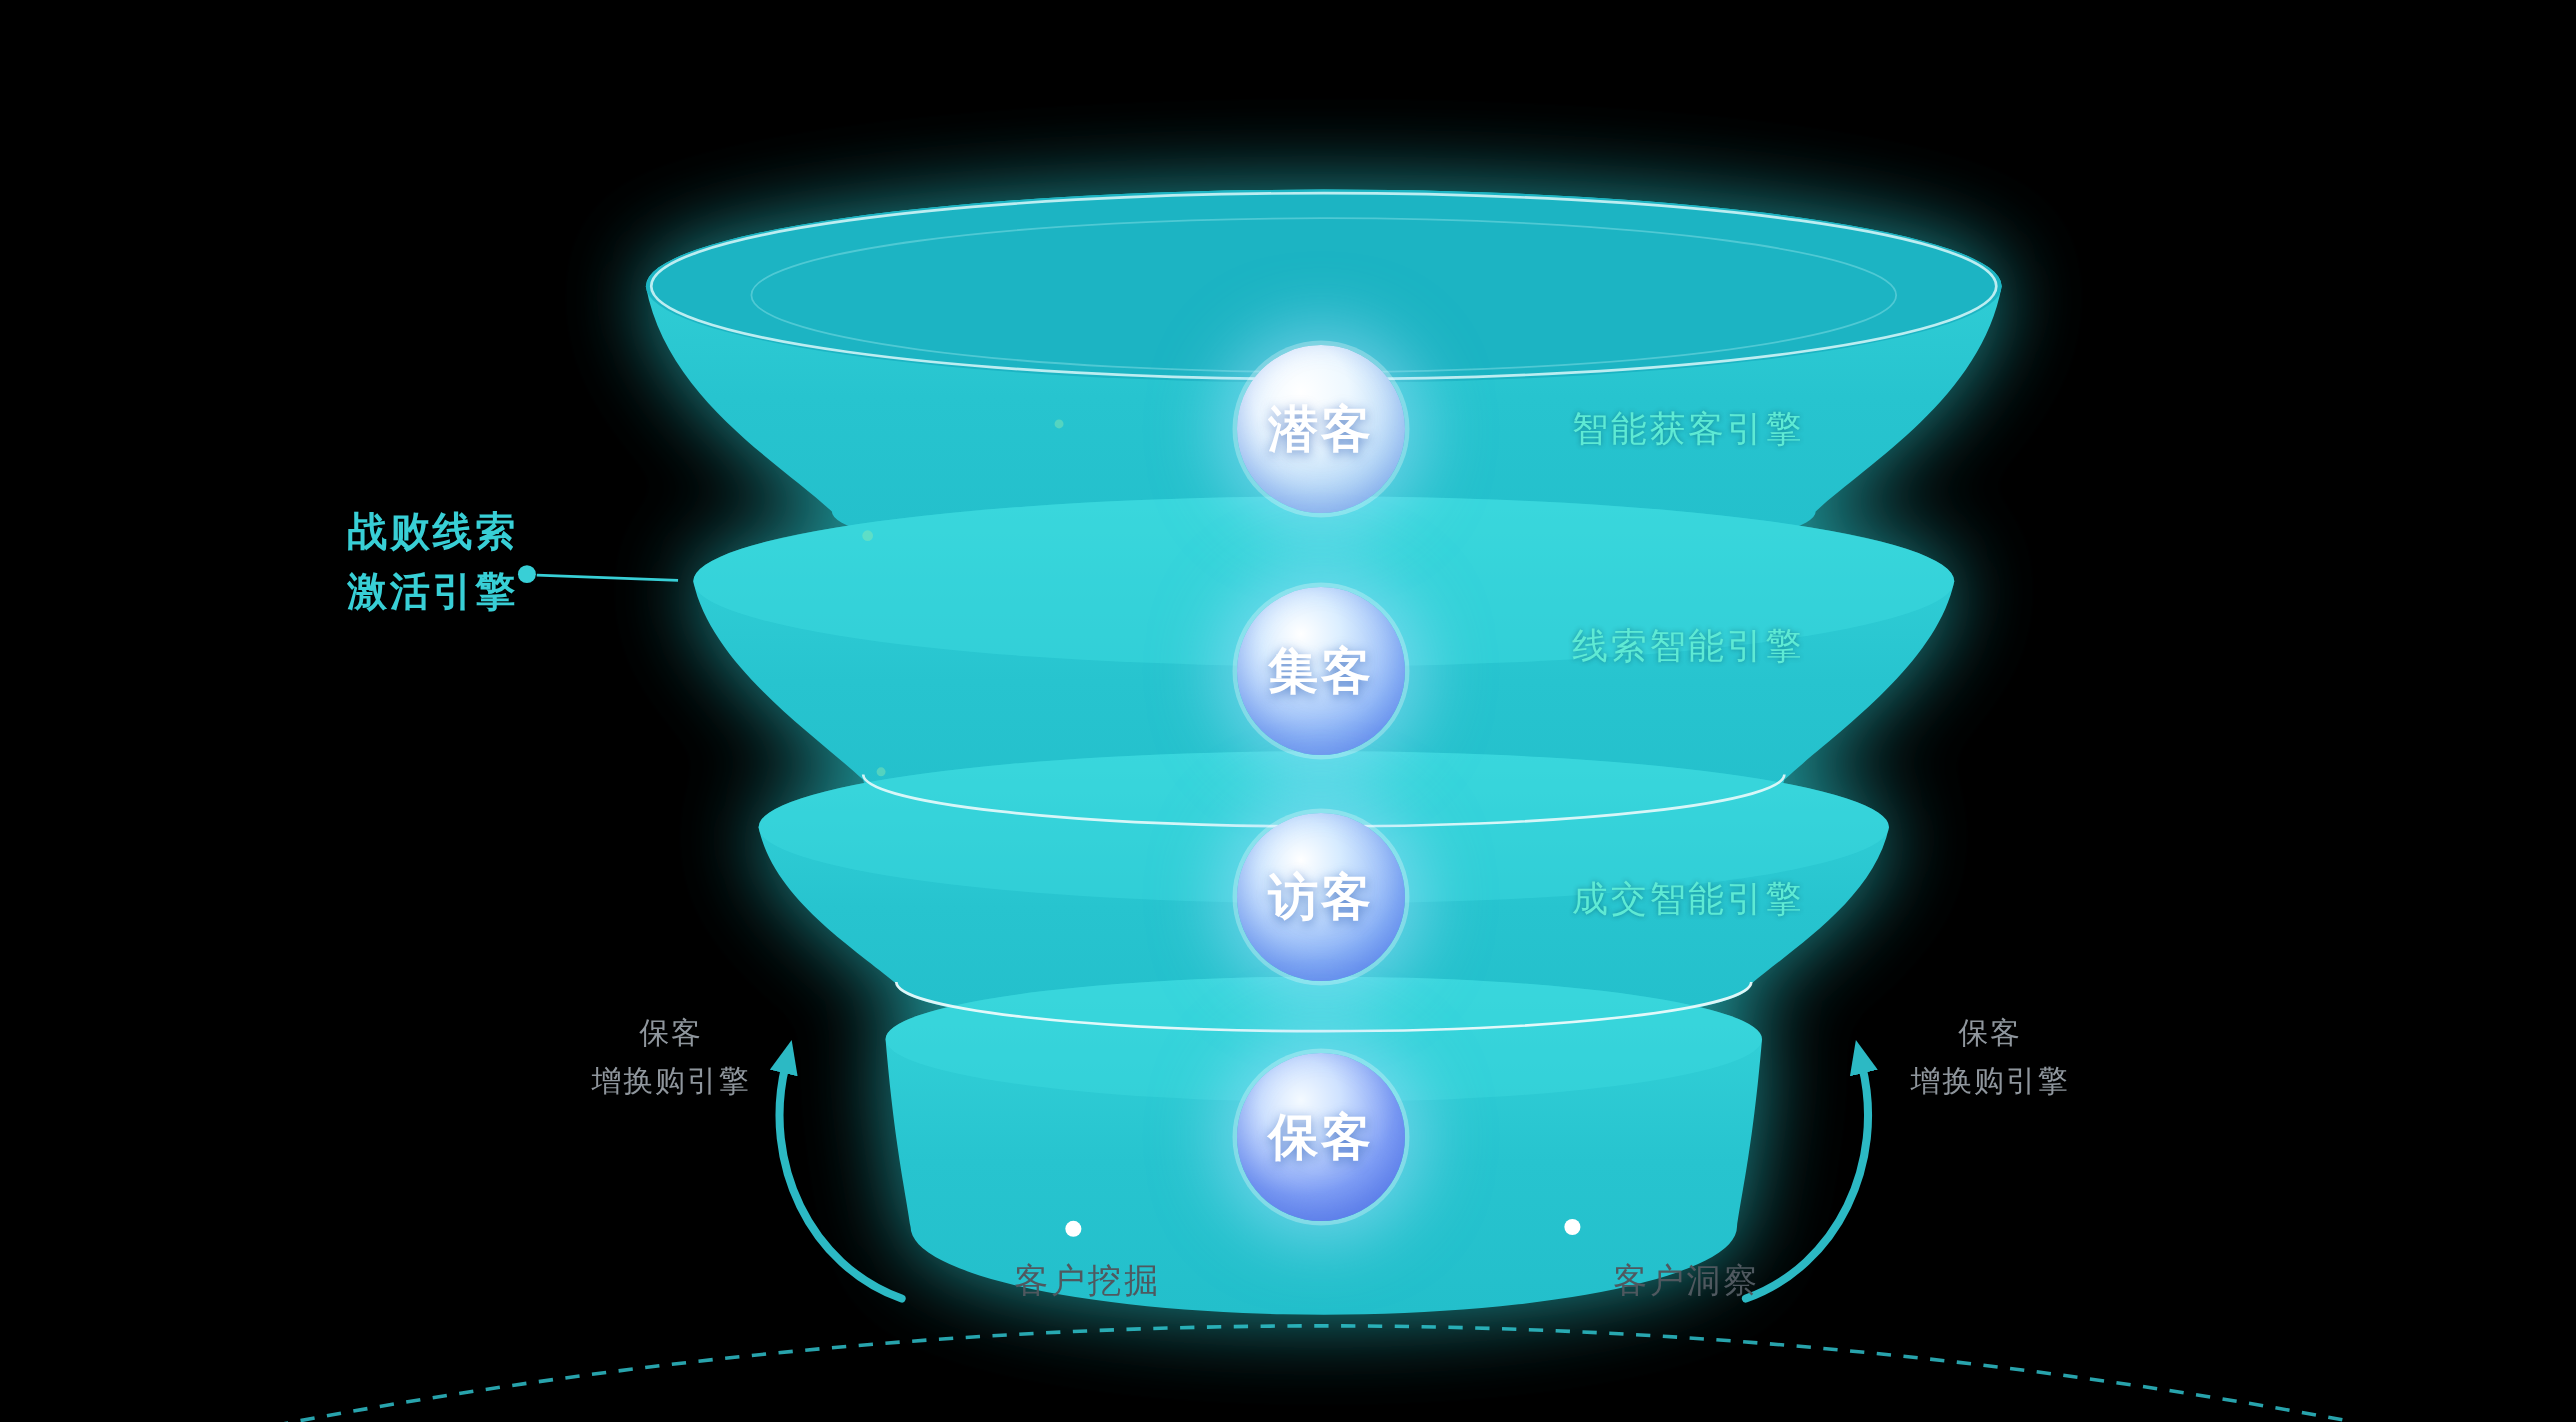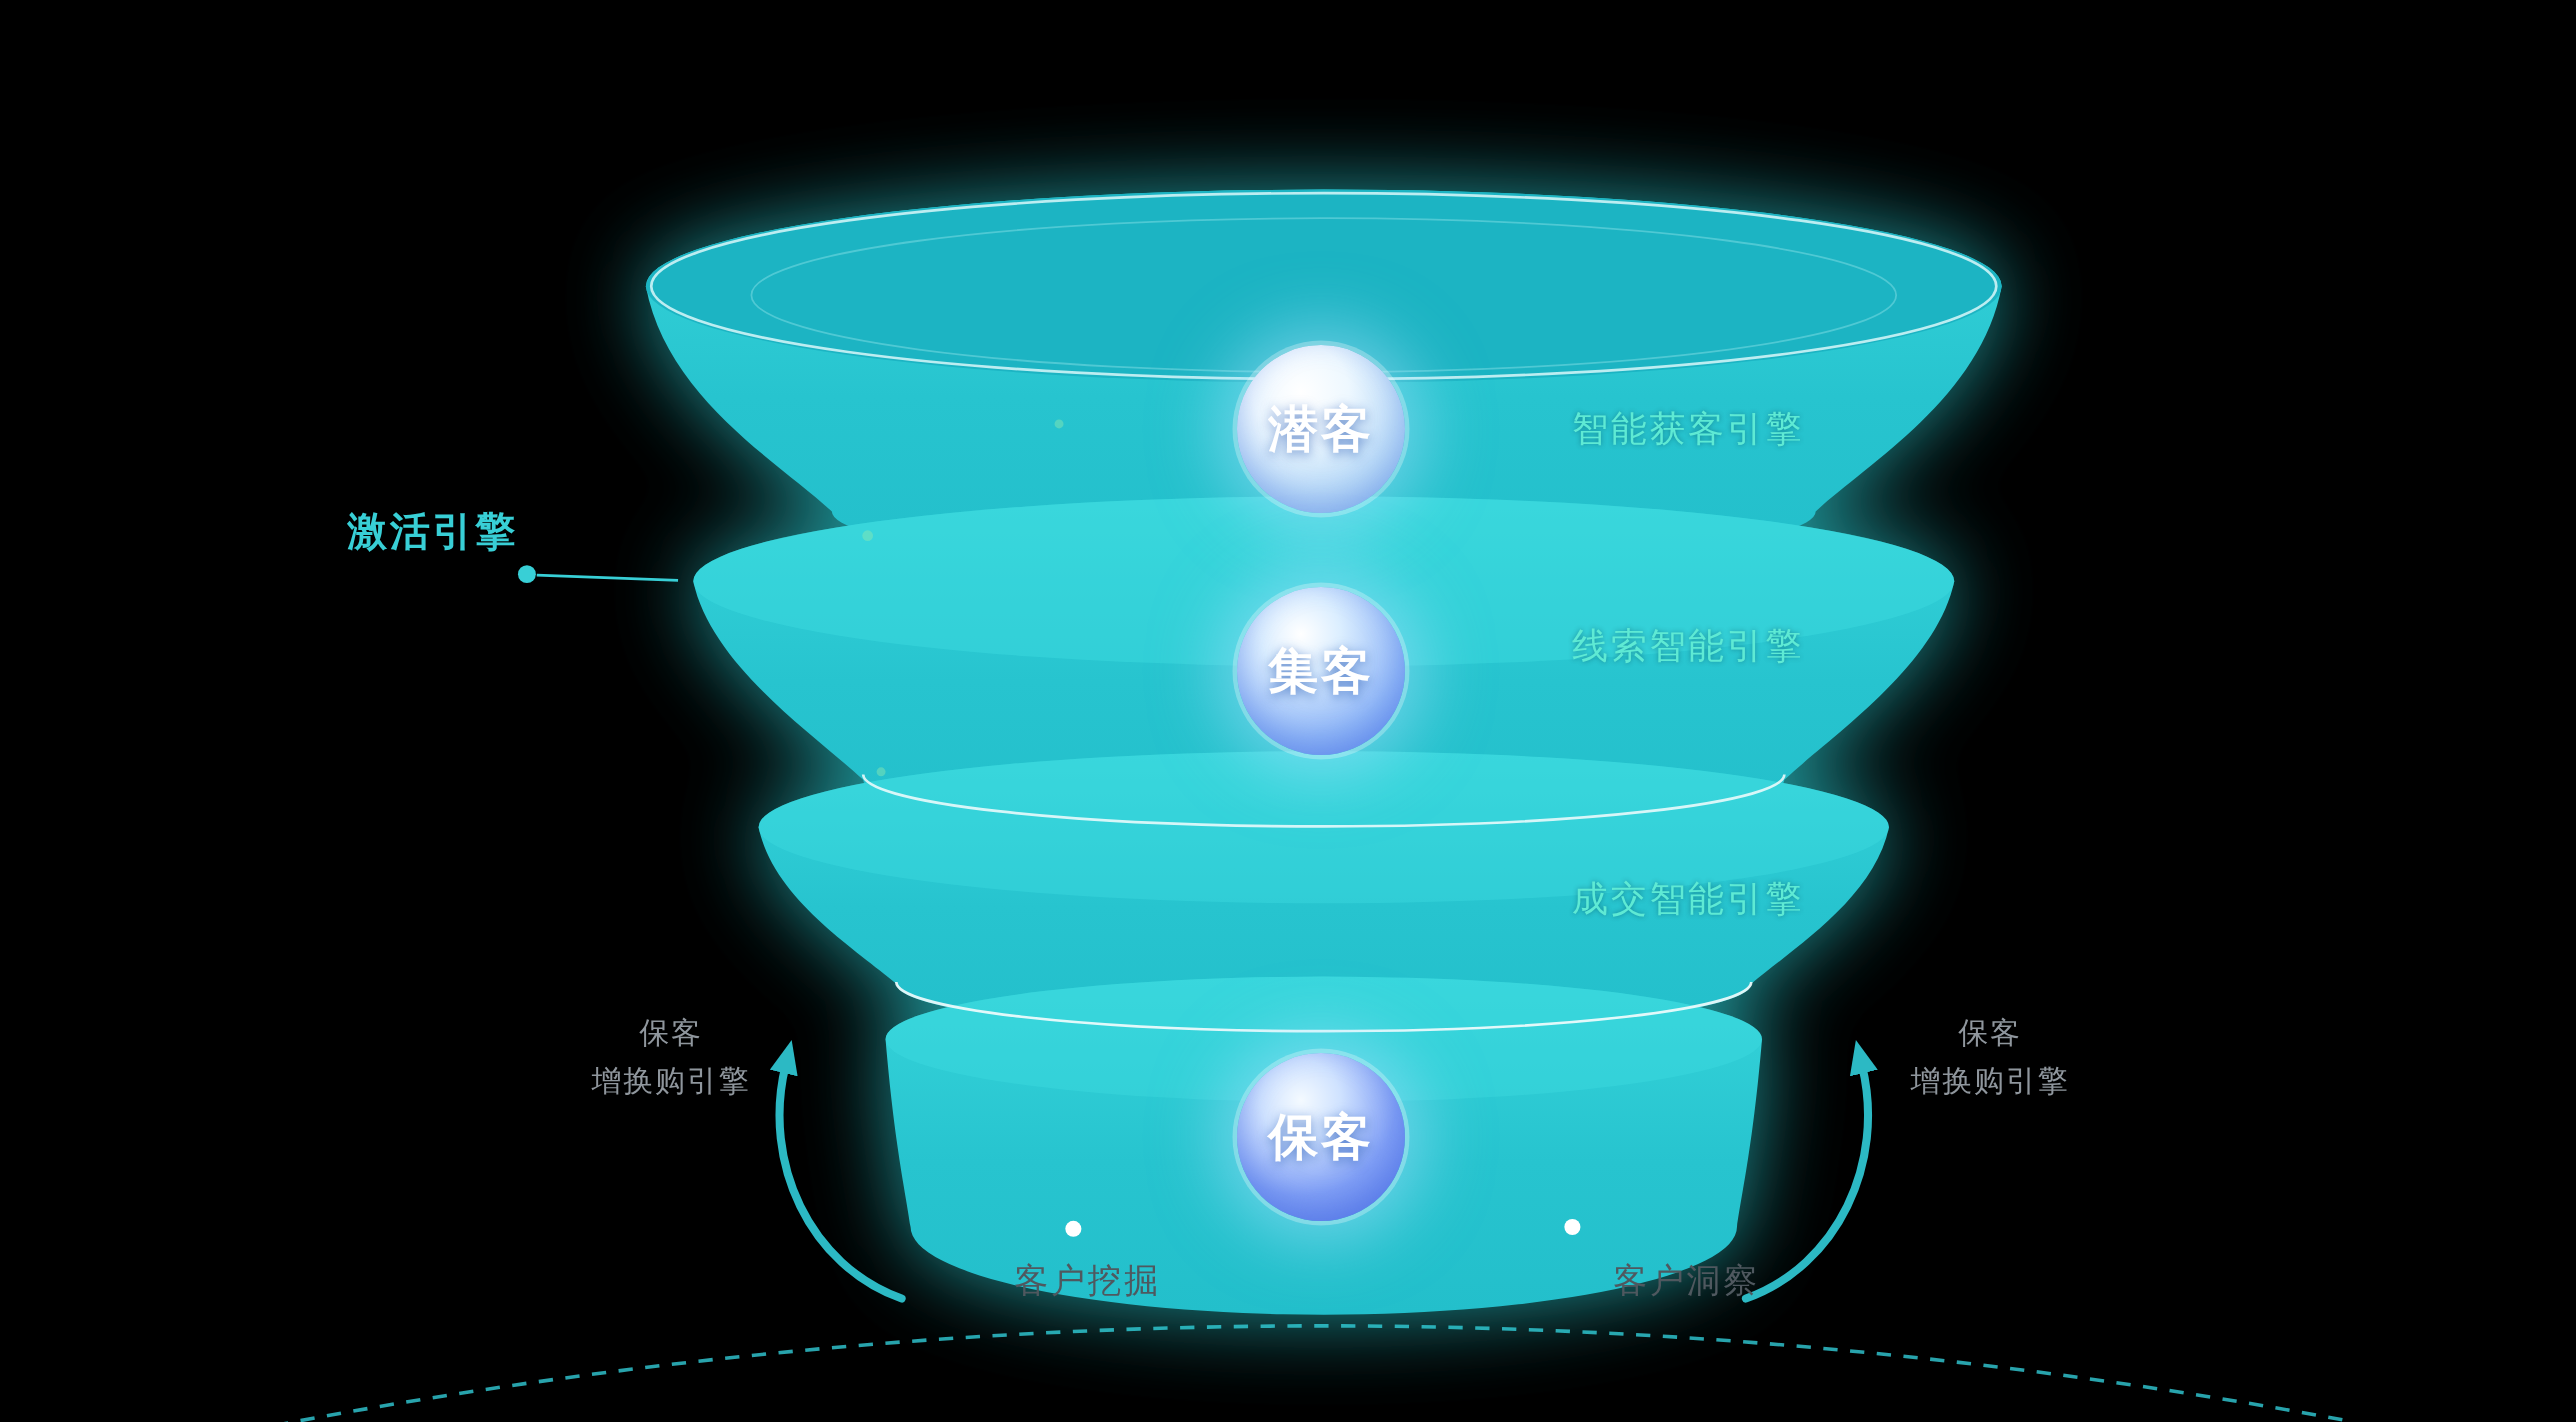--- a/index.html
+++ b/index.html
@@ -119,29 +119,33 @@
     <circle cx="1200" cy="1374" r="9" fill="#ffffff"></circle>
     <circle cx="1758" cy="1372" r="9" fill="#ffffff"></circle>
   </svg>
 
   <div class="badge b1">
     <span>潜客</span>
   </div>
   <div class="badge b2">
     <span>集客</span>
   </div>
+  <div class="badge b3">
+    <span>访客</span>
+  </div>
   <div class="badge b4">
     <span>保客</span>
   </div>
 
   <div class="engine-label e1">智能获客引擎</div>
   <div class="engine-label e2">线索智能引擎</div>
   <div class="engine-label e3">成交智能引擎</div>
 
   <div class="callout">
+    <div>战败线索</div>
     <div>激活引擎</div>
   </div>
 
   <div class="side-label left">
     <div>保客</div>
     <div>增换购引擎</div>
   </div>
   <div class="side-label right">
     <div>保客</div>
     <div>增换购引擎</div>

